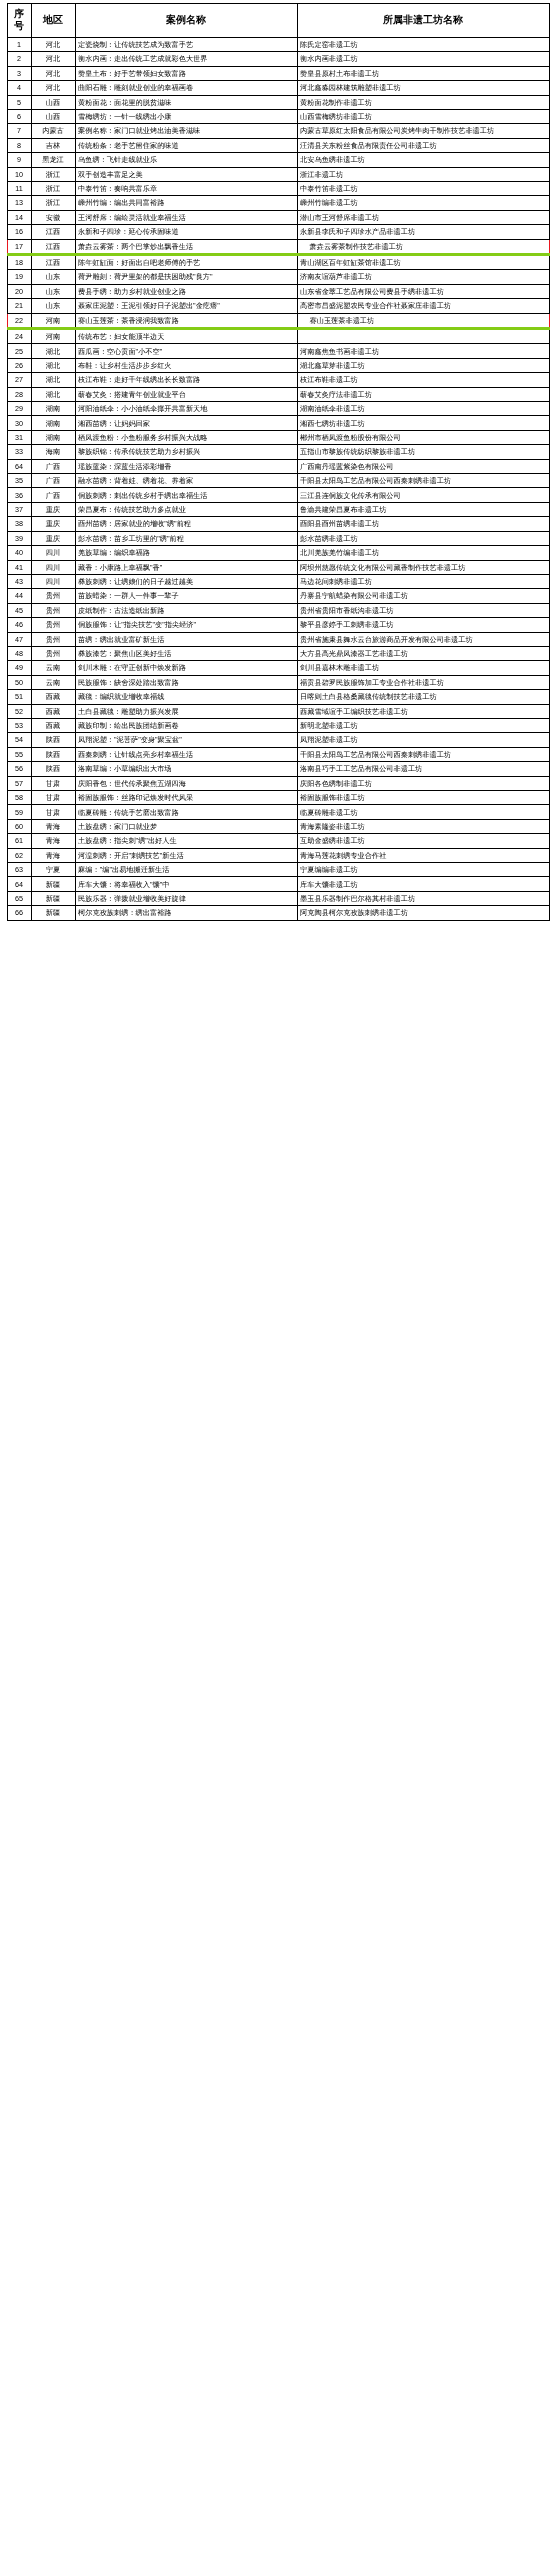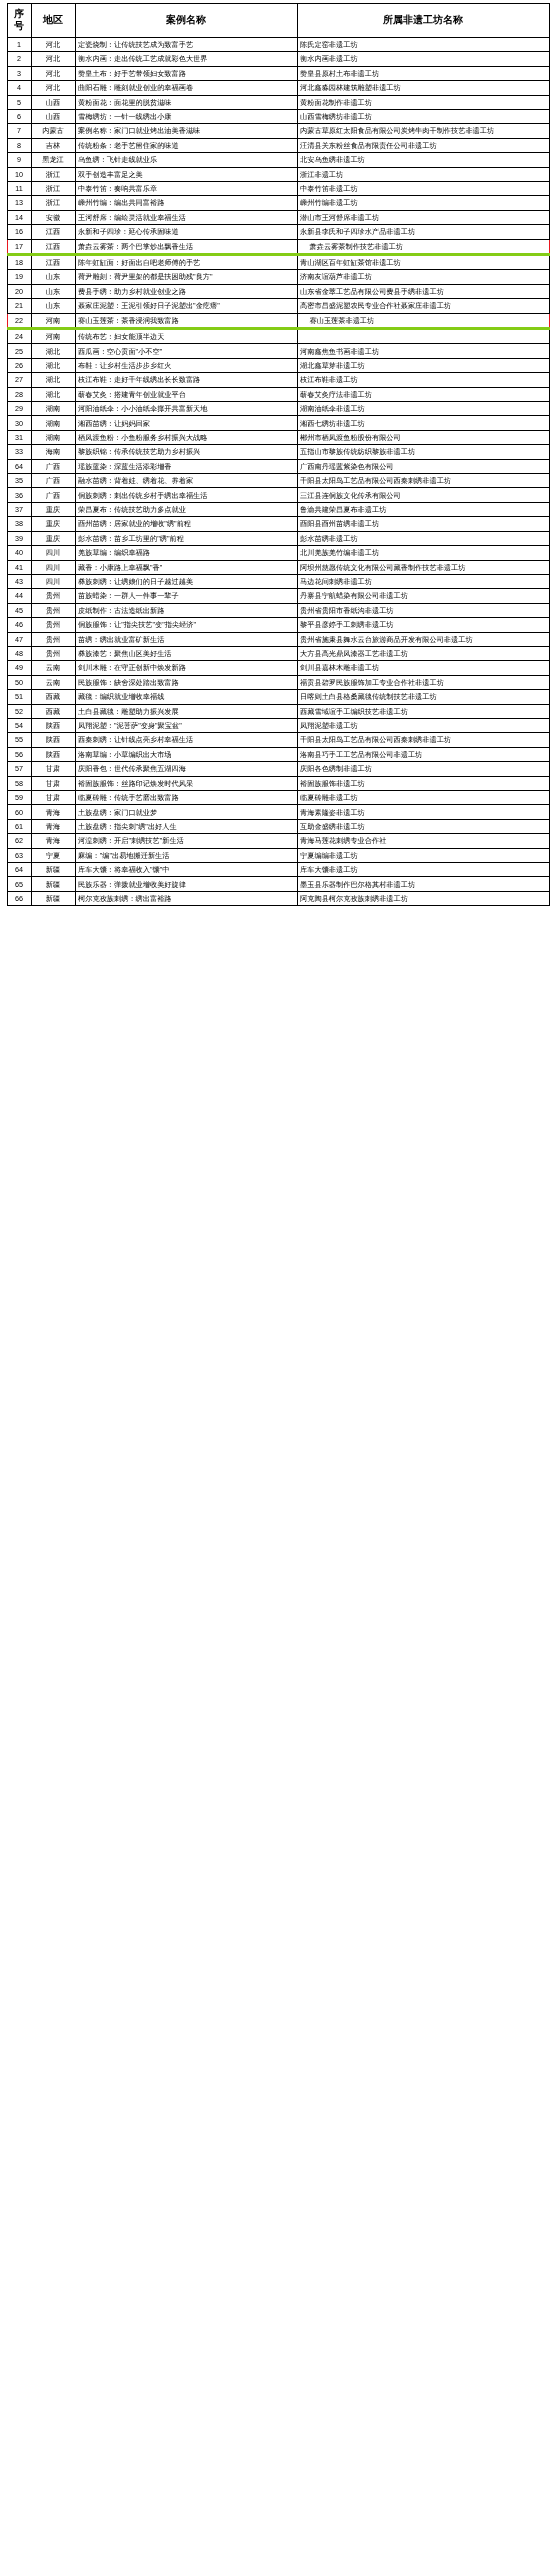--- a/index.html
+++ b/index.html
@@ -356,20 +356,26 @@
           <td class="case">藏毯：编织就业增收幸福线</td>
           <td class="org">日喀则土白县格桑藏毯传统制技艺非遗工坊</td>
         </tr>
         <tr>
           <td class="no">52</td>
           <td class="region">西藏</td>
           <td class="case">土白县藏毯：雕塑助力振兴发展</td>
           <td class="org">西藏雪域谊手工编织技艺非遗工坊</td>
         </tr>
         <tr>
+          <td class="no">53</td>
+          <td class="region">西藏</td>
+          <td class="case">藏族印制：绘出民族团结新画卷</td>
+          <td class="org">新明北塑非遗工坊</td>
+        </tr>
+        <tr>
           <td class="no">54</td>
           <td class="region">陕西</td>
           <td class="case">凤翔泥塑："泥菩萨"变身"聚宝盆"</td>
           <td class="org">凤翔泥塑非遗工坊</td>
         </tr>
         <tr>
           <td class="no">55</td>
           <td class="region">陕西</td>
           <td class="case">西秦刺绣：让针线点亮乡村幸福生活</td>
           <td class="org">千阳县太阳鸟工艺品有限公司西秦刺绣非遗工坊</td>

